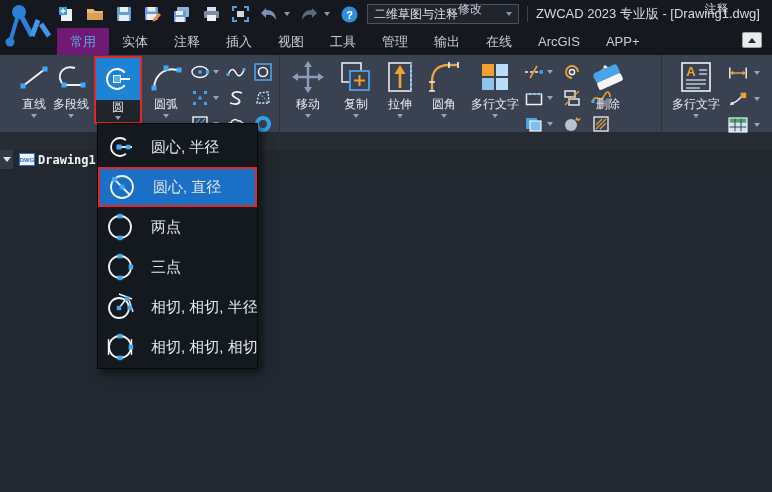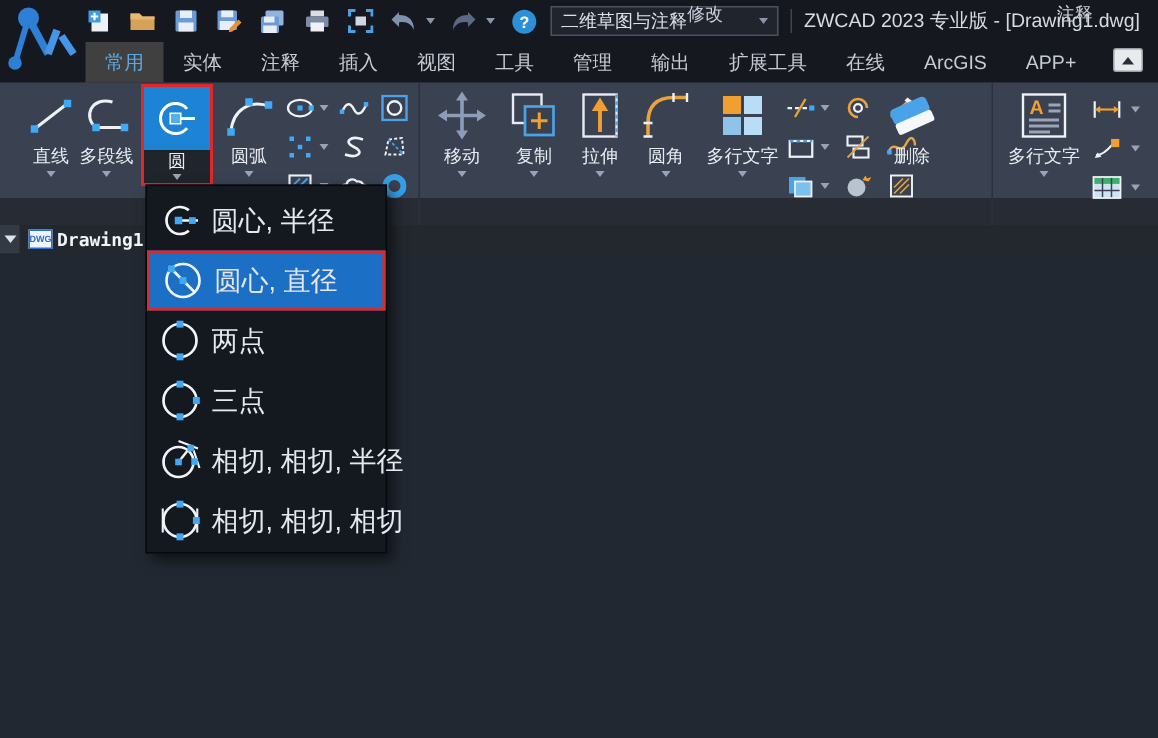--- a/index.html
+++ b/index.html
@@ -13,21 +13,21 @@
   .qa-icon { width:20px; height:19px; display:flex; align-items:center; justify-content:center; cursor:pointer; }
   .qa-caret { width:0; height:0; border-left:3px solid transparent; border-right:3px solid transparent; border-top:4px solid #8b97a8; margin-left:-4px; }
   .ws-select { width:152px; height:20px; background:#20242c; border:1px solid #4a5260; color:#dde2ea; font-size:12px; display:flex; align-items:center; padding:0 6px; margin-left:8px; }
   .ws-select .grow { flex:1; }
   .vsep { width:1px; height:16px; background:#3c4450; margin:0 8px; }
   .title-text { color:#d6dbe3; font-size:13px; white-space:nowrap; }
 
   
   .tabrow { position:absolute; left:0; top:28px; width:772px; height:27px; background:#15181e; display:flex; align-items:stretch; padding-left:57px; }
   .tab { padding:0 13px; line-height:27px; font-size:13px; color:#c6ccd6; cursor:pointer; white-space:nowrap; }
-  .tab.active { background:#404040; color:#58aae6; }
+  .tab.active { background:#701a75; color:#58aae6; }
   .collapse-btn { position:absolute; right:10px; top:4px; width:20px; height:16px; background:#e9eaec; border:1px solid #9aa0a8; border-radius:2px; display:flex; align-items:center; justify-content:center; cursor:pointer; }
   .collapse-btn .up { width:0; height:0; border-left:4px solid transparent; border-right:4px solid transparent; border-bottom:5px solid #2a2e35; }
 
   
   .ribbon { position:absolute; left:0; top:55px; width:772px; height:77px; background:#3a4150; }
   .plabels { position:absolute; left:0; top:132px; width:772px; height:18px; background:#262b34; }
   .plabel { position:absolute; top:0; height:18px; line-height:18px; text-align:center; color:#c9cfd9; font-size:12px; }
   .psep { position:absolute; top:55px; width:1px; height:95px; background:#2b313c; }
 
   .bigbtn { position:absolute; top:58px; display:flex; flex-direction:column; align-items:center; cursor:pointer; }
@@ -50,21 +50,21 @@
   .dwg-ic { width:16px; height:13px; background:#f2f5f8; border:1px solid #2a6fd0; font-size:6px; font-weight:bold; color:#2a6fd0; display:flex; align-items:center; justify-content:center; }
   .doctab .nm { font-family:"DejaVu Sans Mono",monospace; font-size:12px; font-weight:bold; color:#f2f5f8; }
 
   
   .canvas { position:absolute; left:0; top:169px; width:772px; height:323px; background:#222831; }
 
   
   .menu { position:absolute; left:97px; top:123px; width:161px; height:246px; background:#14181f; border:1px solid #06090d; box-shadow:4px 4px 8px rgba(0,0,0,.55); z-index:100; padding-top:3px; }
   .mitem { height:40px; display:flex; align-items:center; cursor:pointer; }
   .mitem .mic { width:30px; height:30px; margin-left:7px; flex:none; }
-  .mitem .mlbl { margin-left:6px; font-size:18px; color:#e4e9f0; white-space:nowrap; }
+  .mitem .mlbl { margin-left:16px; font-size:15px; color:#e4e9f0; white-space:nowrap; }
   .mitem.sel { background:#1b6fc4; border:2px solid #e0282a; }
   .mitem.sel .mlbl { color:#e5e5e5; }
 
   svg { display:block; }
 </style>
 </head>
 <body>
 
 <div class="titlebar">
   <div class="qa">
@@ -157,21 +157,20 @@
 
 <div class="tabrow">
   <div class="tab active">常用</div>
   <div class="tab">实体</div>
   <div class="tab">注释</div>
   <div class="tab">插入</div>
   <div class="tab">视图</div>
   <div class="tab">工具</div>
   <div class="tab">管理</div>
   <div class="tab">输出</div>
-  <div class="tab">扩展工具</div>
   <div class="tab">在线</div>
   <div class="tab">ArcGIS</div>
   <div class="tab">APP+</div>
   <div class="collapse-btn">
       <span class="up"></span>
     </div>
 </div>
 
 <div class="ribbon"></div>
 <div class="plabels"></div>

